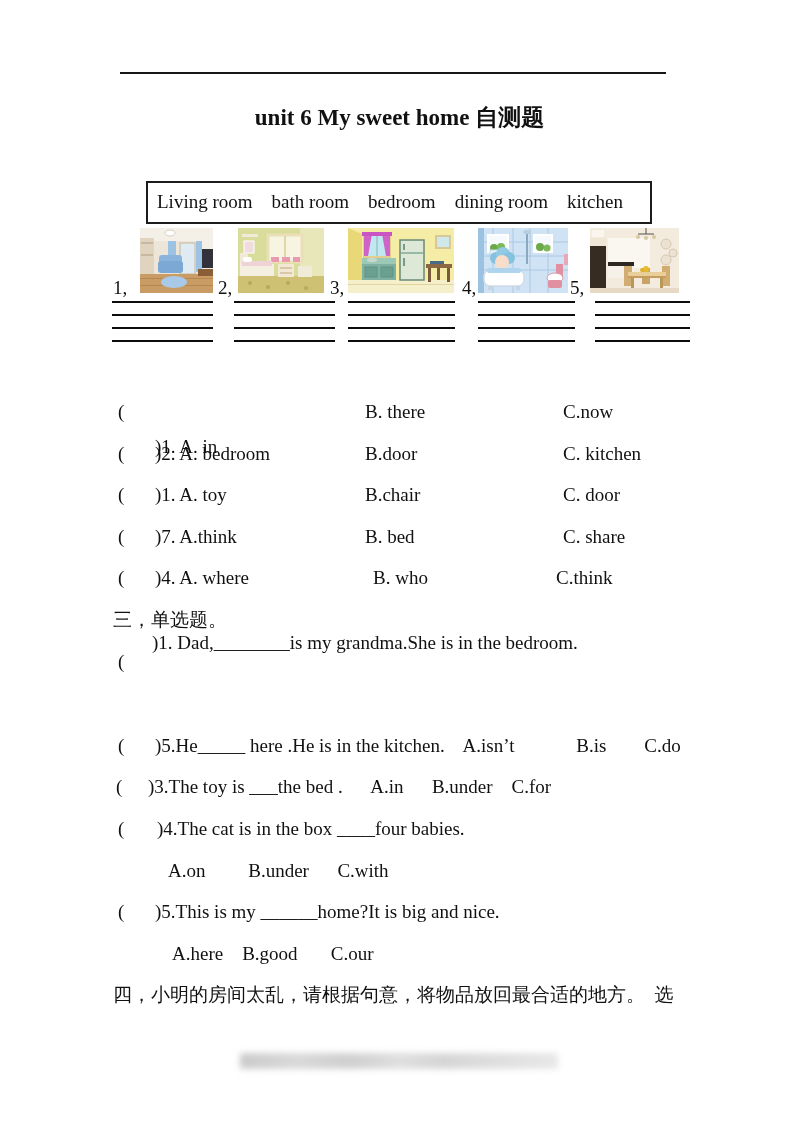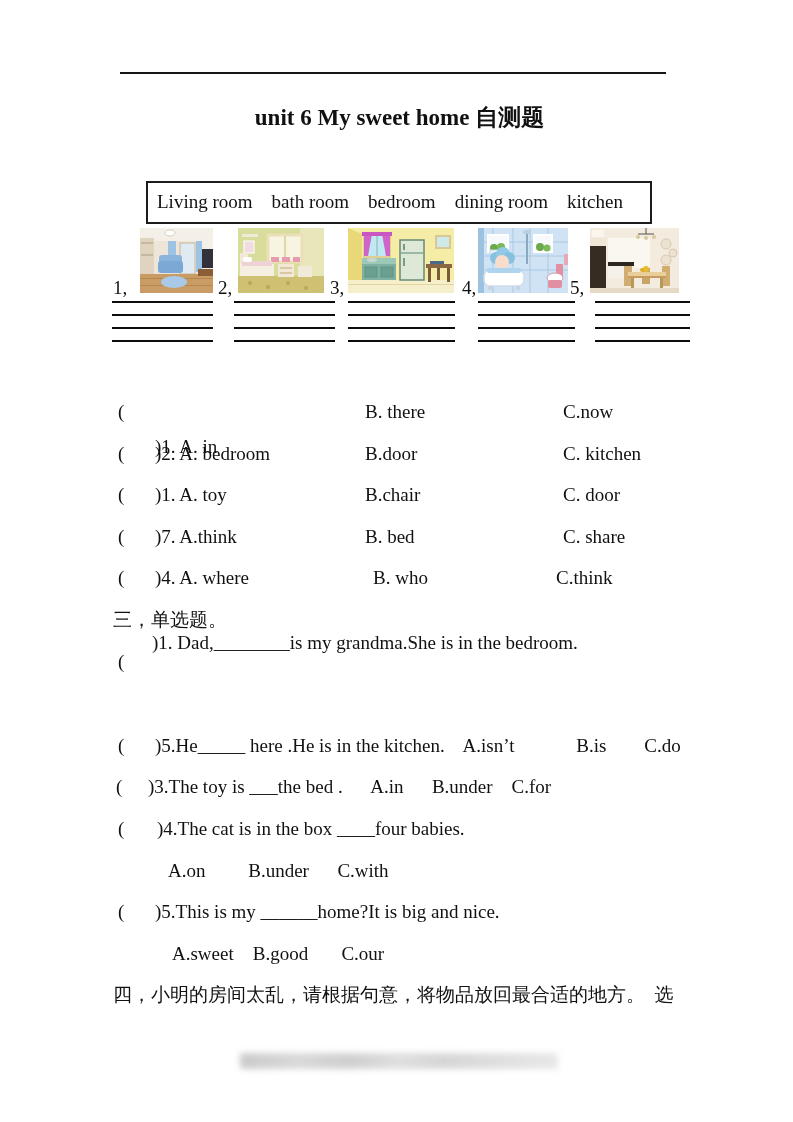--- a/index.html
+++ b/index.html
@@ -260,19 +260,19 @@
   <div class="q2row">
     <span style="left:118px;top:818px;">(</span>
     <span style="left:157px;top:818px;">)4.The cat is in the box ____four babies.</span>
   </div>
   <div class="opt" style="left:156px;top:860px;margin-left:12px;">A.on         B.under      C.with</div>
 
   <div class="q2row">
     <span style="left:118px;top:901px;">(</span>
     <span style="left:155px;top:901px;">)5.This is my ______home?It is big and nice.</span>
   </div>
-  <div class="opt" style="left:172px;top:943px;">A.sweet    B.good       C.our</div>
+  <div class="opt" style="left:172px;top:943px;">A.here    B.good       C.our</div>
 
   <div class="abs" style="left:113px;top:984px;">四，小明的房间太乱，请根据句意，将物品放回最合适的地方。  选</div>
 
   <div class="blurbar"></div>
 
 </div>
 
 </body></html>

